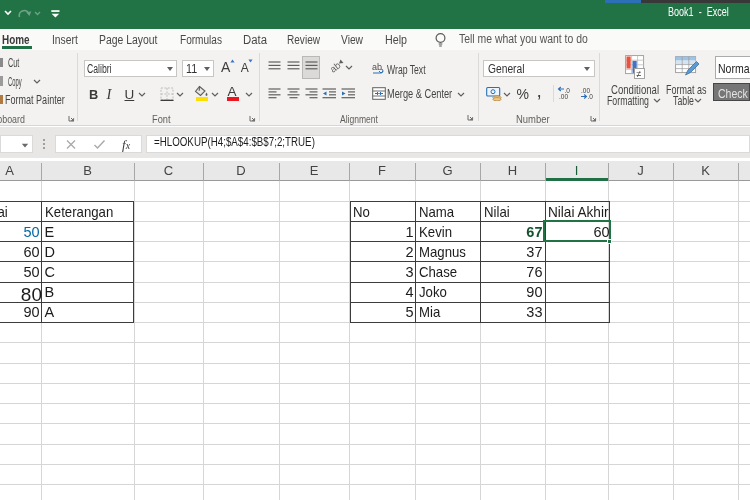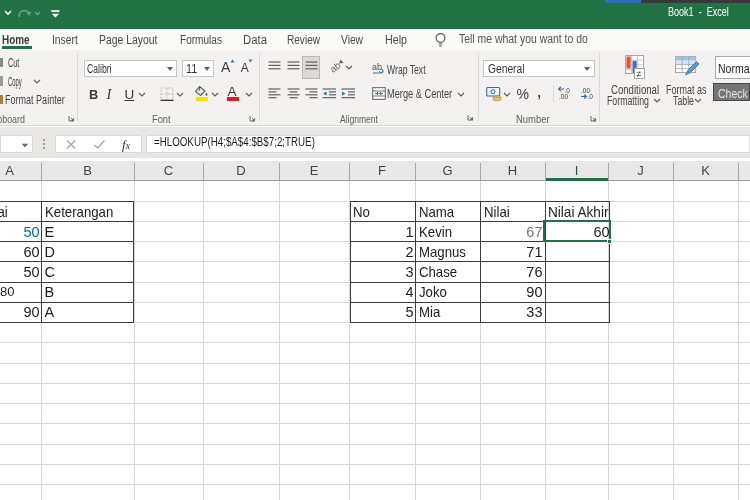--- a/index.html
+++ b/index.html
@@ -359,21 +359,21 @@
 <div class="tl" style="left:349.6px;top:201px;width:1px;height:121.5px;"></div>
 <div class="tl" style="left:415px;top:201px;width:1px;height:121.5px;"></div>
 <div class="tl" style="left:480px;top:201px;width:1px;height:121.5px;"></div>
 <div class="tl" style="left:545.3px;top:201px;width:1px;height:121.5px;"></div>
 <div class="tl" style="left:608.8px;top:201px;width:1px;height:121.5px;"></div>
 
 <div class="t" style="left:-18.5px;font-size:14.5px;color:#1c1c1c;transform:scaleX(0.910);transform-origin:0 50%;top:203.5px;">Nilai</div>
 <div class="t" style="left:0;top:223.5px;width:39.7px;text-align:right;font-size:14.5px;color:#0369a1;">50</div>
 <div class="t" style="left:0;top:243.7px;width:39.7px;text-align:right;font-size:14.5px;color:#1c1c1c;">60</div>
 <div class="t" style="left:0;top:263.9px;width:39.7px;text-align:right;font-size:14.5px;color:#1c1c1c;">50</div>
-<div class="t" style="left:0;top:284.2px;width:42px;text-align:left;font-size:13px;color:#1c1c1c;">80</div>
+<div class="t" style="left:0;top:284.2px;width:42px;text-align:right;font-size:19px;color:#1c1c1c;">80</div>
 <div class="t" style="left:0;top:304.3px;width:39.7px;text-align:right;font-size:14.5px;color:#1c1c1c;">90</div>
 <div class="t" style="left:44.6px;font-size:14.5px;color:#1c1c1c;transform:scaleX(0.910);transform-origin:0 50%;top:203.5px;">Keterangan</div>
 <div class="t" style="left:44.6px;top:223.5px;font-size:14.5px;color:#1c1c1c;">E</div>
 <div class="t" style="left:44.6px;top:243.7px;font-size:14.5px;color:#1c1c1c;">D</div>
 <div class="t" style="left:44.6px;top:263.9px;font-size:14.5px;color:#1c1c1c;">C</div>
 <div class="t" style="left:44.6px;top:284.2px;font-size:14.5px;color:#1c1c1c;">B</div>
 <div class="t" style="left:44.6px;top:304.3px;font-size:14.5px;color:#1c1c1c;">A</div>
 
 <div class="t" style="left:353.2px;font-size:14.5px;color:#1c1c1c;transform:scaleX(0.910);transform-origin:0 50%;top:203.5px;">No</div>
 <div class="t" style="left:418.8px;font-size:14.5px;color:#1c1c1c;transform:scaleX(0.910);transform-origin:0 50%;top:203.5px;">Nama</div>
@@ -382,22 +382,22 @@
 <div class="t" style="left:380px;top:223.5px;width:33.5px;text-align:right;font-size:14.5px;color:#1c1c1c;">1</div>
 <div class="t" style="left:380px;top:243.7px;width:33.5px;text-align:right;font-size:14.5px;color:#1c1c1c;">2</div>
 <div class="t" style="left:380px;top:263.9px;width:33.5px;text-align:right;font-size:14.5px;color:#1c1c1c;">3</div>
 <div class="t" style="left:380px;top:284.2px;width:33.5px;text-align:right;font-size:14.5px;color:#1c1c1c;">4</div>
 <div class="t" style="left:380px;top:304.3px;width:33.5px;text-align:right;font-size:14.5px;color:#1c1c1c;">5</div>
 <div class="t" style="left:418.8px;font-size:14.5px;color:#1c1c1c;transform:scaleX(0.910);transform-origin:0 50%;top:223.5px;">Kevin</div>
 <div class="t" style="left:418.8px;font-size:14.5px;color:#1c1c1c;transform:scaleX(0.910);transform-origin:0 50%;top:243.7px;">Magnus</div>
 <div class="t" style="left:418.8px;font-size:14.5px;color:#1c1c1c;transform:scaleX(0.910);transform-origin:0 50%;top:263.9px;">Chase</div>
 <div class="t" style="left:418.8px;font-size:14.5px;color:#1c1c1c;transform:scaleX(0.910);transform-origin:0 50%;top:284.2px;">Joko</div>
 <div class="t" style="left:418.8px;font-size:14.5px;color:#1c1c1c;transform:scaleX(0.910);transform-origin:0 50%;top:304.3px;">Mia</div>
-<div class="t" style="left:500px;top:223.5px;width:42.5px;text-align:right;font-size:14.5px;color:#737373;">67</div>
-<div class="t" style="left:500px;top:243.7px;width:42.5px;text-align:right;font-size:14.5px;color:#1c1c1c;">71</div>
+<div class="t" style="left:500px;top:223.5px;width:42.5px;text-align:right;font-size:14.5px;color:#14532d;font-weight:bold;">67</div>
+<div class="t" style="left:500px;top:243.7px;width:42.5px;text-align:right;font-size:14.5px;color:#1c1c1c;">37</div>
 <div class="t" style="left:500px;top:263.9px;width:42.5px;text-align:right;font-size:14.5px;color:#1c1c1c;">76</div>
 <div class="t" style="left:500px;top:284.2px;width:42.5px;text-align:right;font-size:14.5px;color:#1c1c1c;">90</div>
 <div class="t" style="left:500px;top:304.3px;width:42.5px;text-align:right;font-size:14.5px;color:#1c1c1c;">33</div>
 <div class="t" style="left:560px;top:223.5px;width:49.7px;text-align:right;font-size:14.5px;color:#1c1c1c;">60</div>
 
 <div style="left:543.4px;top:219.6px;width:67.2px;height:22px;border:2px solid #217346;"></div>
 <div style="left:606.6px;top:239.2px;width:5px;height:5px;background:#217346;border:1px solid #fff;"></div>
 </div>
 
 </body></html>

